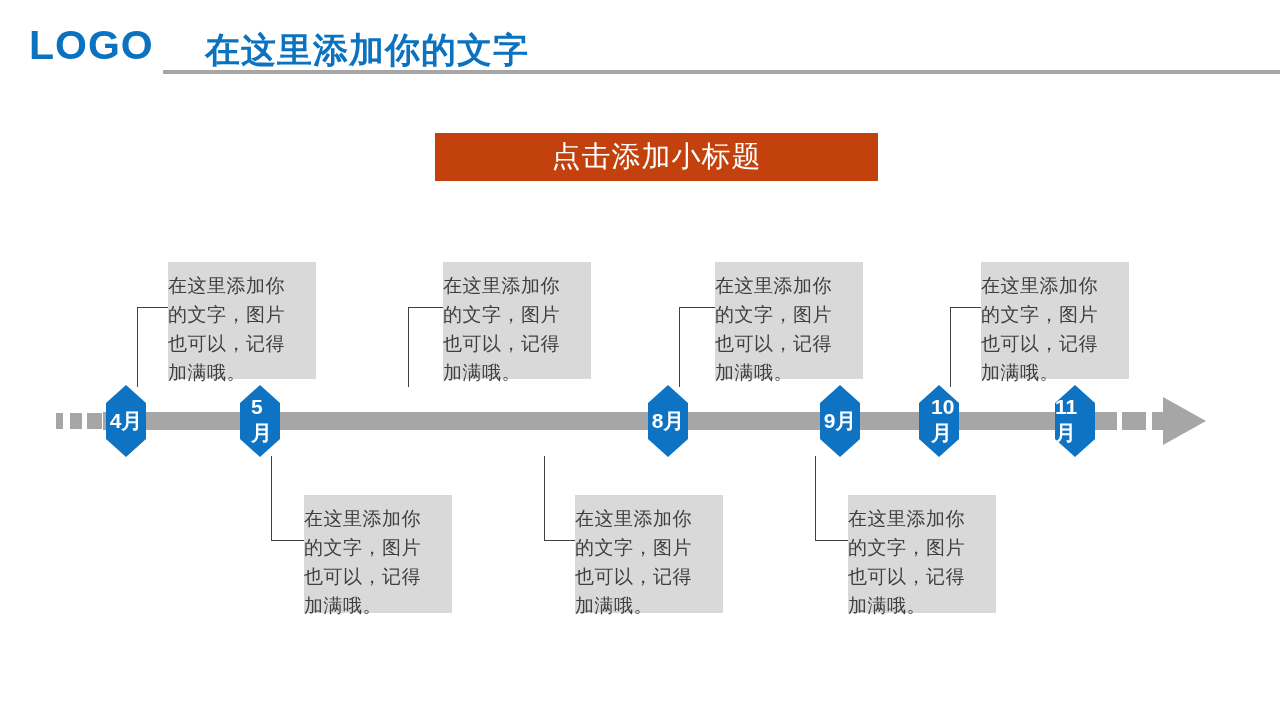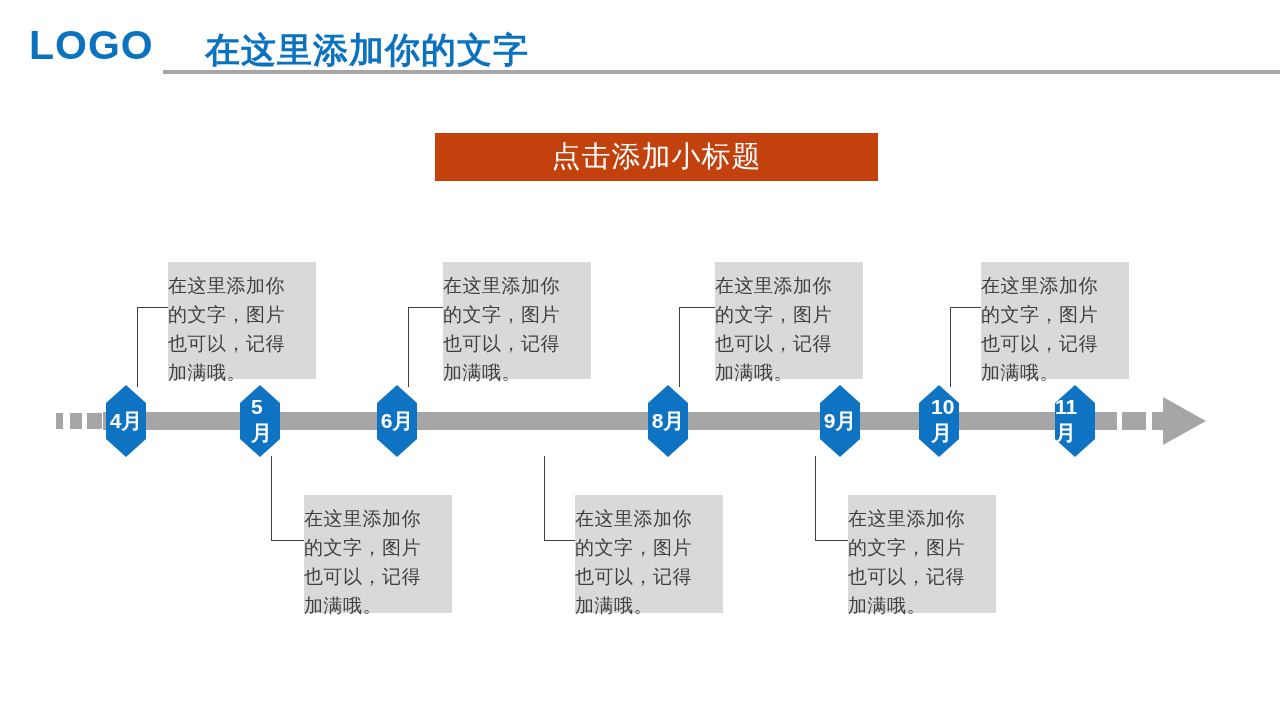--- a/index.html
+++ b/index.html
@@ -163,19 +163,18 @@
   <div class="note-box note-top" style="left:443px;">在这里添加你的文字，图片也可以，记得加满哦。</div>
   <div class="note-box note-top" style="left:715px;">在这里添加你的文字，图片也可以，记得加满哦。</div>
   <div class="note-box note-top" style="left:981px;">在这里添加你的文字，图片也可以，记得加满哦。</div>
 
   <div class="note-box note-bottom" style="left:304px;">在这里添加你的文字，图片也可以，记得加满哦。</div>
   <div class="note-box note-bottom" style="left:575px;">在这里添加你的文字，图片也可以，记得加满哦。</div>
   <div class="note-box note-bottom" style="left:848px;">在这里添加你的文字，图片也可以，记得加满哦。</div>
 
   <div class="hex" style="left:106px;">4月</div>
   <div class="hex" style="left:240px;padding-left:11px;">5月</div>
-  <div class="hex" style="left:377px;">6月</div>
   <div class="hex" style="left:648px;">8月</div>
   <div class="hex" style="left:784px;margin-left:36px;">9月</div>
   <div class="hex" style="left:919px;padding-left:12px;">10月</div>
   <div class="hex" style="left:1055px;">11月</div>
 
 </div>
 
 </body></html>

